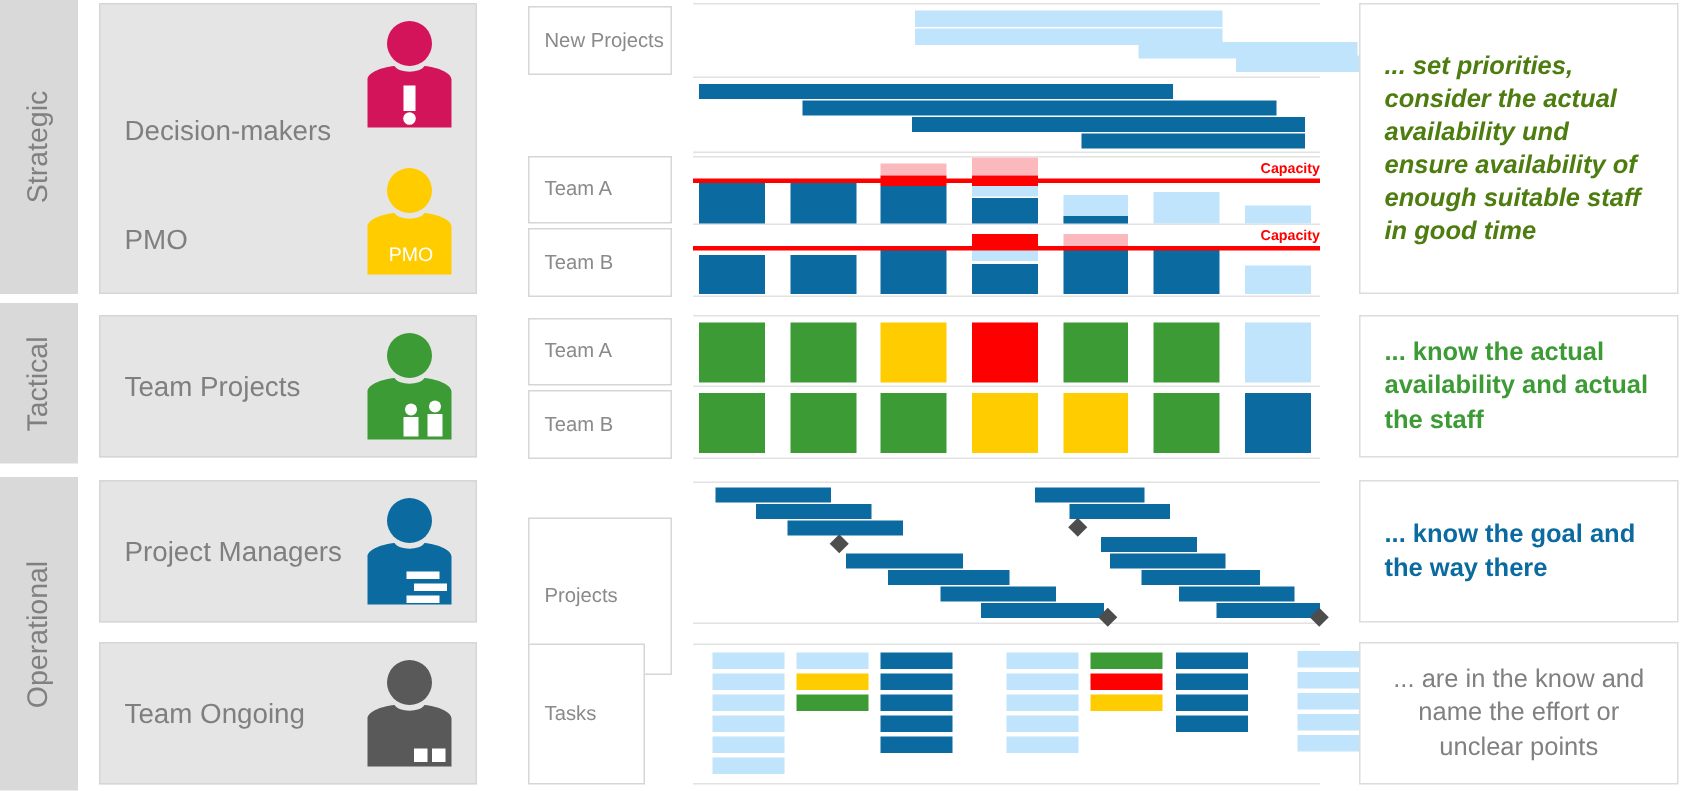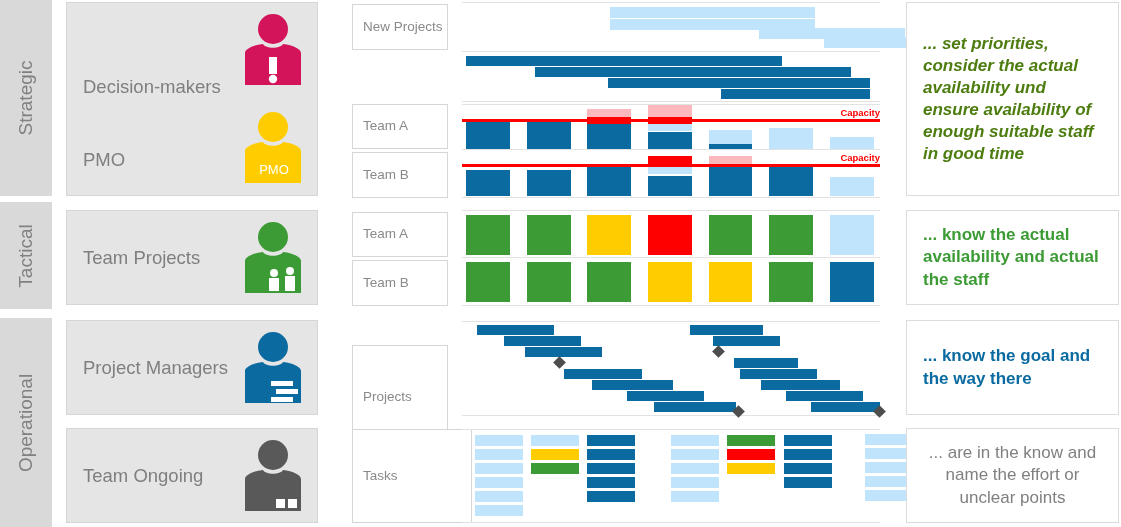--- a/index.html
+++ b/index.html
@@ -117,21 +117,21 @@
   </div>
   <div class="rowlabel-box" style="left:352px;top:212px;width:96px;height:45px;">
     <span>Team A</span>
   </div>
   <div class="rowlabel-box" style="left:352px;top:260px;width:96px;height:46px;">
     <span>Team B</span>
   </div>
   <div class="rowlabel-box" style="left:352px;top:321px;width:96px;height:105px;margin-top:24px;">
     <span>Projects</span>
   </div>
-  <div class="rowlabel-box" style="left:352px;top:429px;width:120px;height:94px;">
+  <div class="rowlabel-box" style="left:352px;top:429px;width:78px;height:94px;">
     <span>Tasks</span>
   </div>
 
   <div class="chart topline botline" style="left:462px;top:2px;width:418px;height:50px;">
     <div class="gbar" style="left:35.5%;top:4px;width:49.0%;height:11px;background:#bfe4fb;"></div>
     <div class="gbar" style="left:35.5%;top:16px;width:49.0%;height:11px;background:#bfe4fb;"></div>
     <div class="gbar" style="left:71.0%;top:25px;width:35.0%;height:11px;background:#bfe4fb;"></div>
     <div class="gbar" style="left:86.5%;top:34px;width:35.0%;height:11px;background:#bfe4fb;"></div>
   </div>
 

